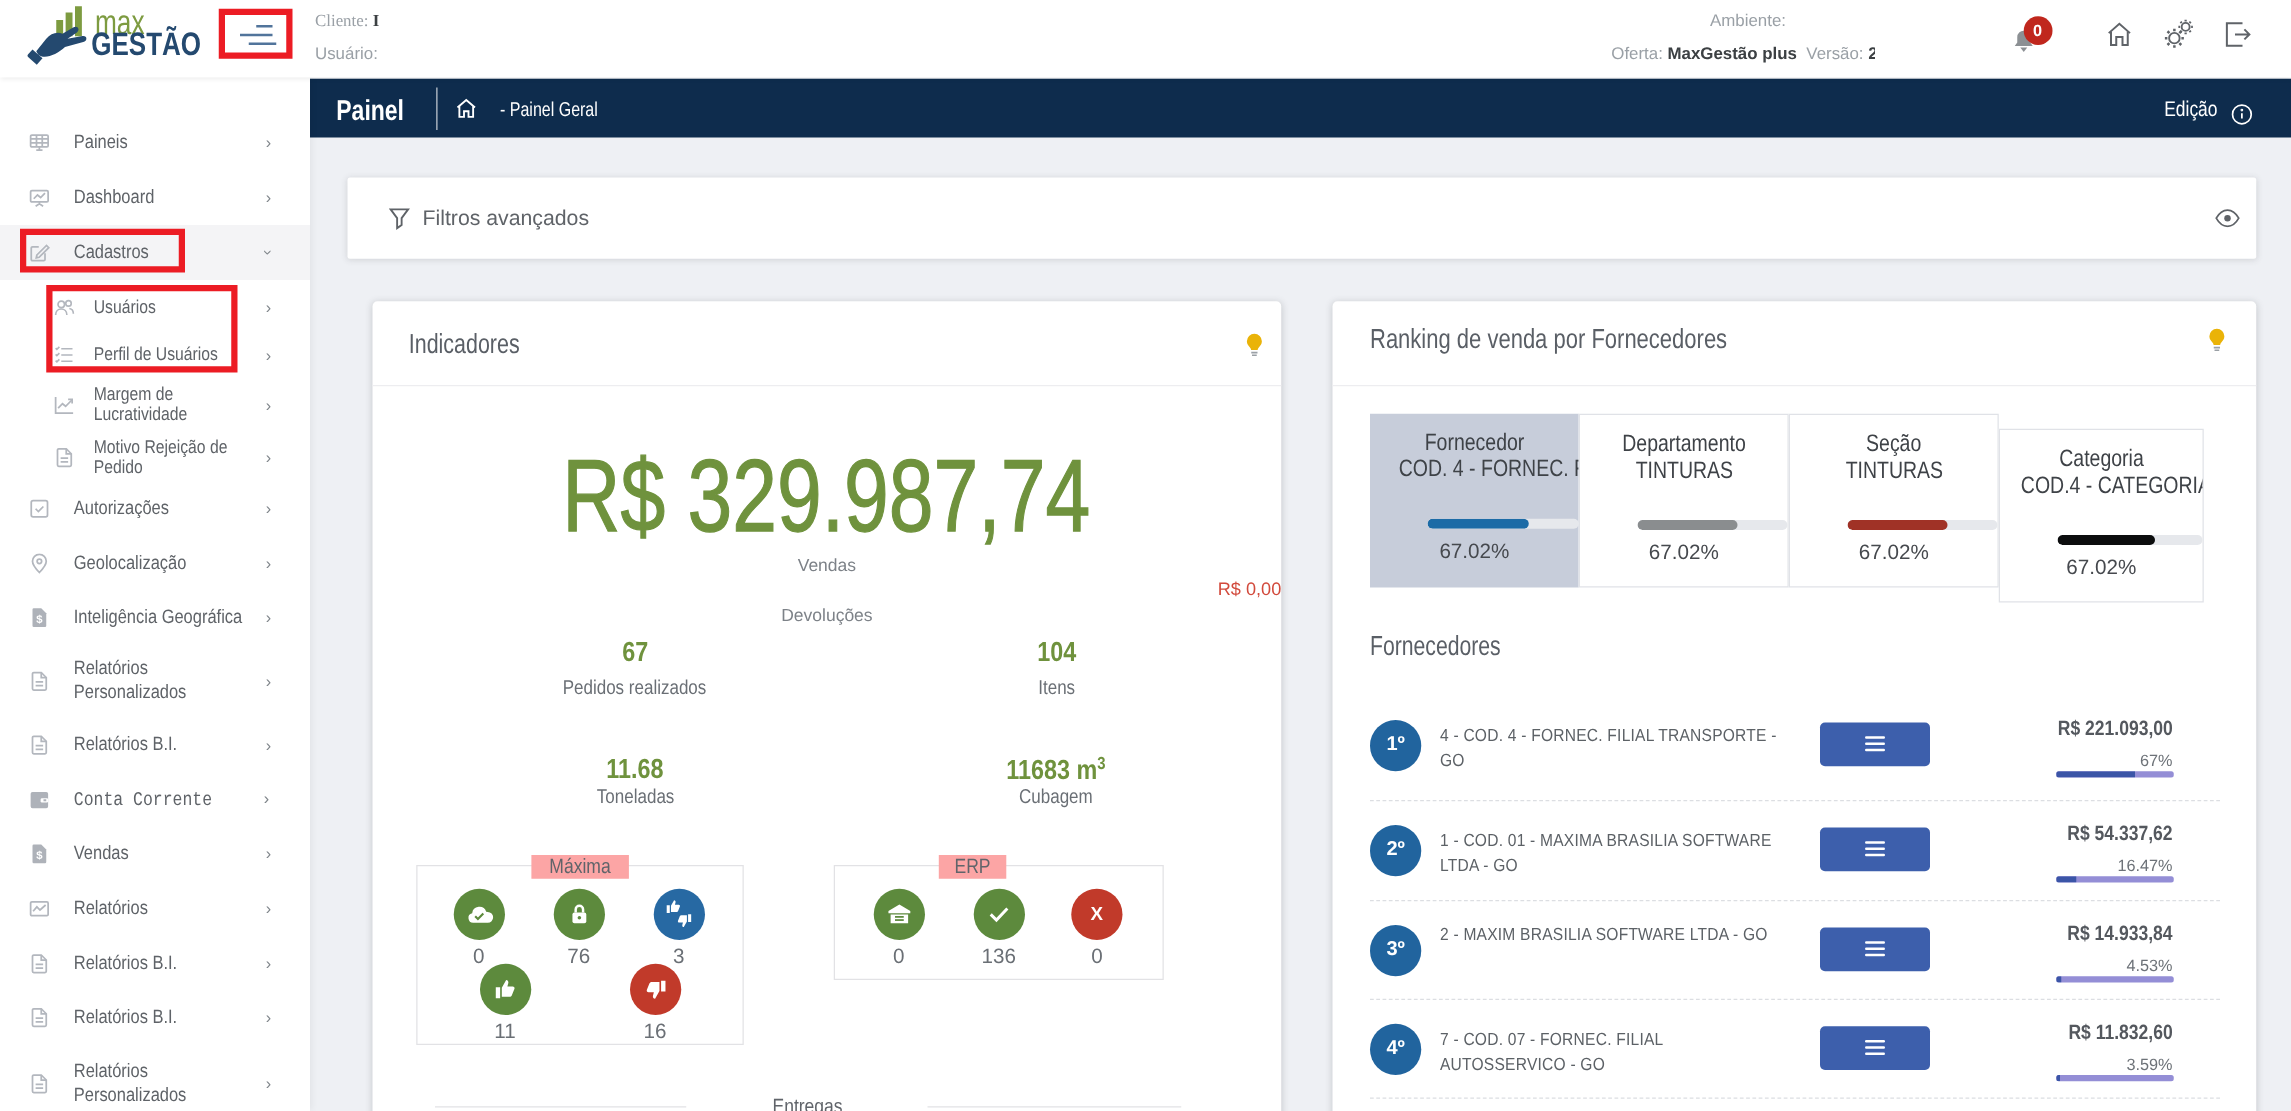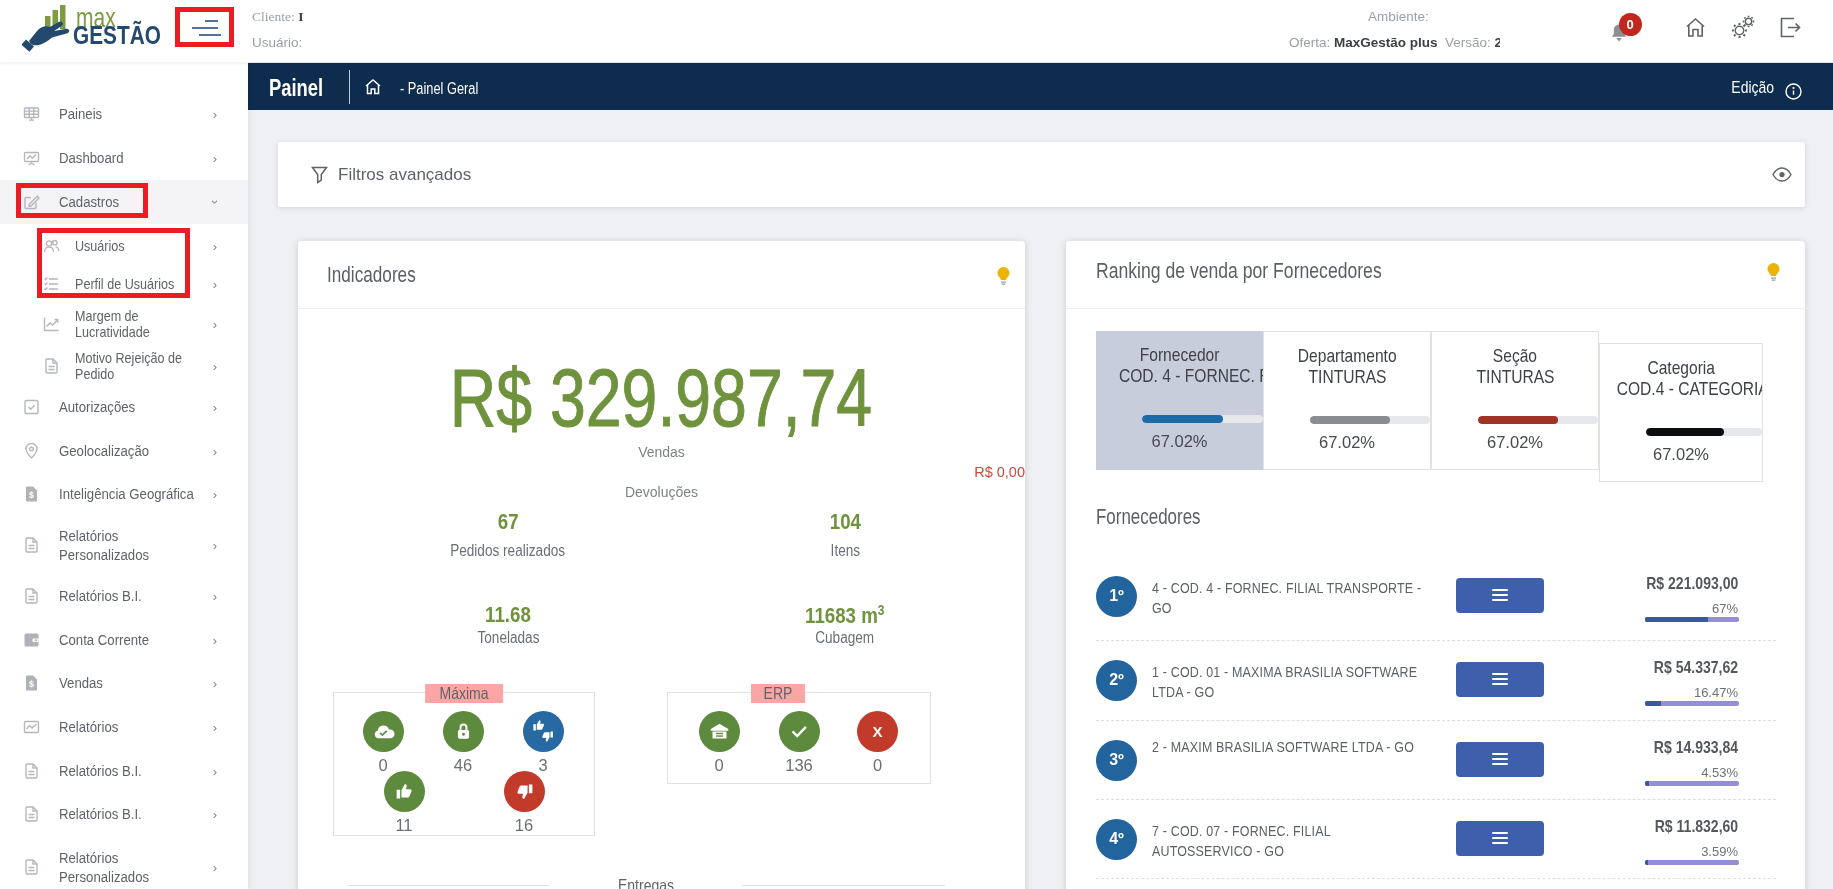--- a/index.html
+++ b/index.html
@@ -203,21 +203,21 @@
   </div>
   <div class="mi" style="top:514px;height:40px;">
     <svg class="ic" viewBox="0 0 17 17" fill="none" stroke="currentColor" stroke-width="1.4">
         <path d="M10,1.5 H4 a1,1 0 0 0 -1,1 V14.5 a1,1 0 0 0 1,1 H13 a1,1 0 0 0 1,-1 V5.5 Z"></path>
         <path d="M10,1.5 V5.5 H14"></path>
         <path d="M5.5,9 h6 M5.5,12 h6"></path>
       </svg>
     <span class="lbl"><span class="sx">Relatórios B.I.</span></span>
       <span class="chev">›</span>
   </div>
-  <div class="mi" style="top:558px;height:40px;">
+  <div class="mi" style="top:558px;height:40px;font-family:Liberation Mono, monospace;">
     <svg class="ic" viewBox="0 0 17 17">
         <path d="M1.5,3.5 a1.5,1.5 0 0 1 1.5,-1.5 h11 a1.5,1.5 0 0 1 1.5,1.5 v10 a1.5,1.5 0 0 1 -1.5,1.5 h-11 a1.5,1.5 0 0 1 -1.5,-1.5 Z" fill="#aeb2b9"></path>
         <rect x="9.5" y="7" width="6" height="3.4" rx="1" fill="#fff"></rect>
         <rect x="11.8" y="7.9" width="2.2" height="1.6" fill="#aeb2b9"></rect>
       </svg>
     <span class="lbl"><span class="sx">Conta Corrente</span></span>
       <span class="chev">›</span>
   </div>
   <div class="mi" style="top:601px;height:40px;">
     <svg class="ic" viewBox="0 0 17 17">
@@ -326,21 +326,21 @@
           <circle cx="12" cy="15.5" r="1.8" fill="#5d8a3d"></circle>
         </svg>
     </div>
     <div class="circ cblue" style="left:224.5px;top:469.5px;">
       <svg width="24" height="24" viewBox="0 0 24 24" fill="#fff">
           <path transform="translate(0.5,-1) scale(0.62)" d="M3,10 h4 v10 H3 Z M8.5,10.5 l4,-7 c1.6,0 2.3,1.4 1.9,3 l-.8,2.8 h4.9 c1.2,0 2,1.1 1.5,2.3 l-2.3,5.8 c-.35,.9 -1.2,1.4 -2.1,1.4 H8.5 Z"></path>
           <path transform="translate(23.8,24.8) scale(0.62) rotate(180)" d="M3,10 h4 v10 H3 Z M8.5,10.5 l4,-7 c1.6,0 2.3,1.4 1.9,3 l-.8,2.8 h4.9 c1.2,0 2,1.1 1.5,2.3 l-2.3,5.8 c-.35,.9 -1.2,1.4 -2.1,1.4 H8.5 Z"></path>
         </svg>
     </div>
     <div class="cnum" style="left:55px;top:515px;">0</div>
-    <div class="cnum" style="left:135px;top:515px;">46</div>
+    <div class="cnum" style="left:135px;top:515px;">76</div>
     <div class="cnum" style="left:215px;top:515px;">3</div>
     <div class="circ cgreen" style="left:85.5px;top:529.5px;">
       <svg width="21" height="21" viewBox="0 0 24 24" fill="#fff">
           <path d="M3,10 h4 v10 H3 Z M8.5,10.5 l4,-7 c1.6,0 2.3,1.4 1.9,3 l-.8,2.8 h4.9 c1.2,0 2,1.1 1.5,2.3 l-2.3,5.8 c-.35,.9 -1.2,1.4 -2.1,1.4 H8.5 Z"></path>
         </svg>
     </div>
     <div class="circ cred" style="left:205.5px;top:529.5px;">
       <svg width="21" height="21" viewBox="0 0 24 24" fill="#fff">
           <g transform="rotate(180,12,12)">
             <path d="M3,10 h4 v10 H3 Z M8.5,10.5 l4,-7 c1.6,0 2.3,1.4 1.9,3 l-.8,2.8 h4.9 c1.2,0 2,1.1 1.5,2.3 l-2.3,5.8 c-.35,.9 -1.2,1.4 -2.1,1.4 H8.5 Z"></path>

